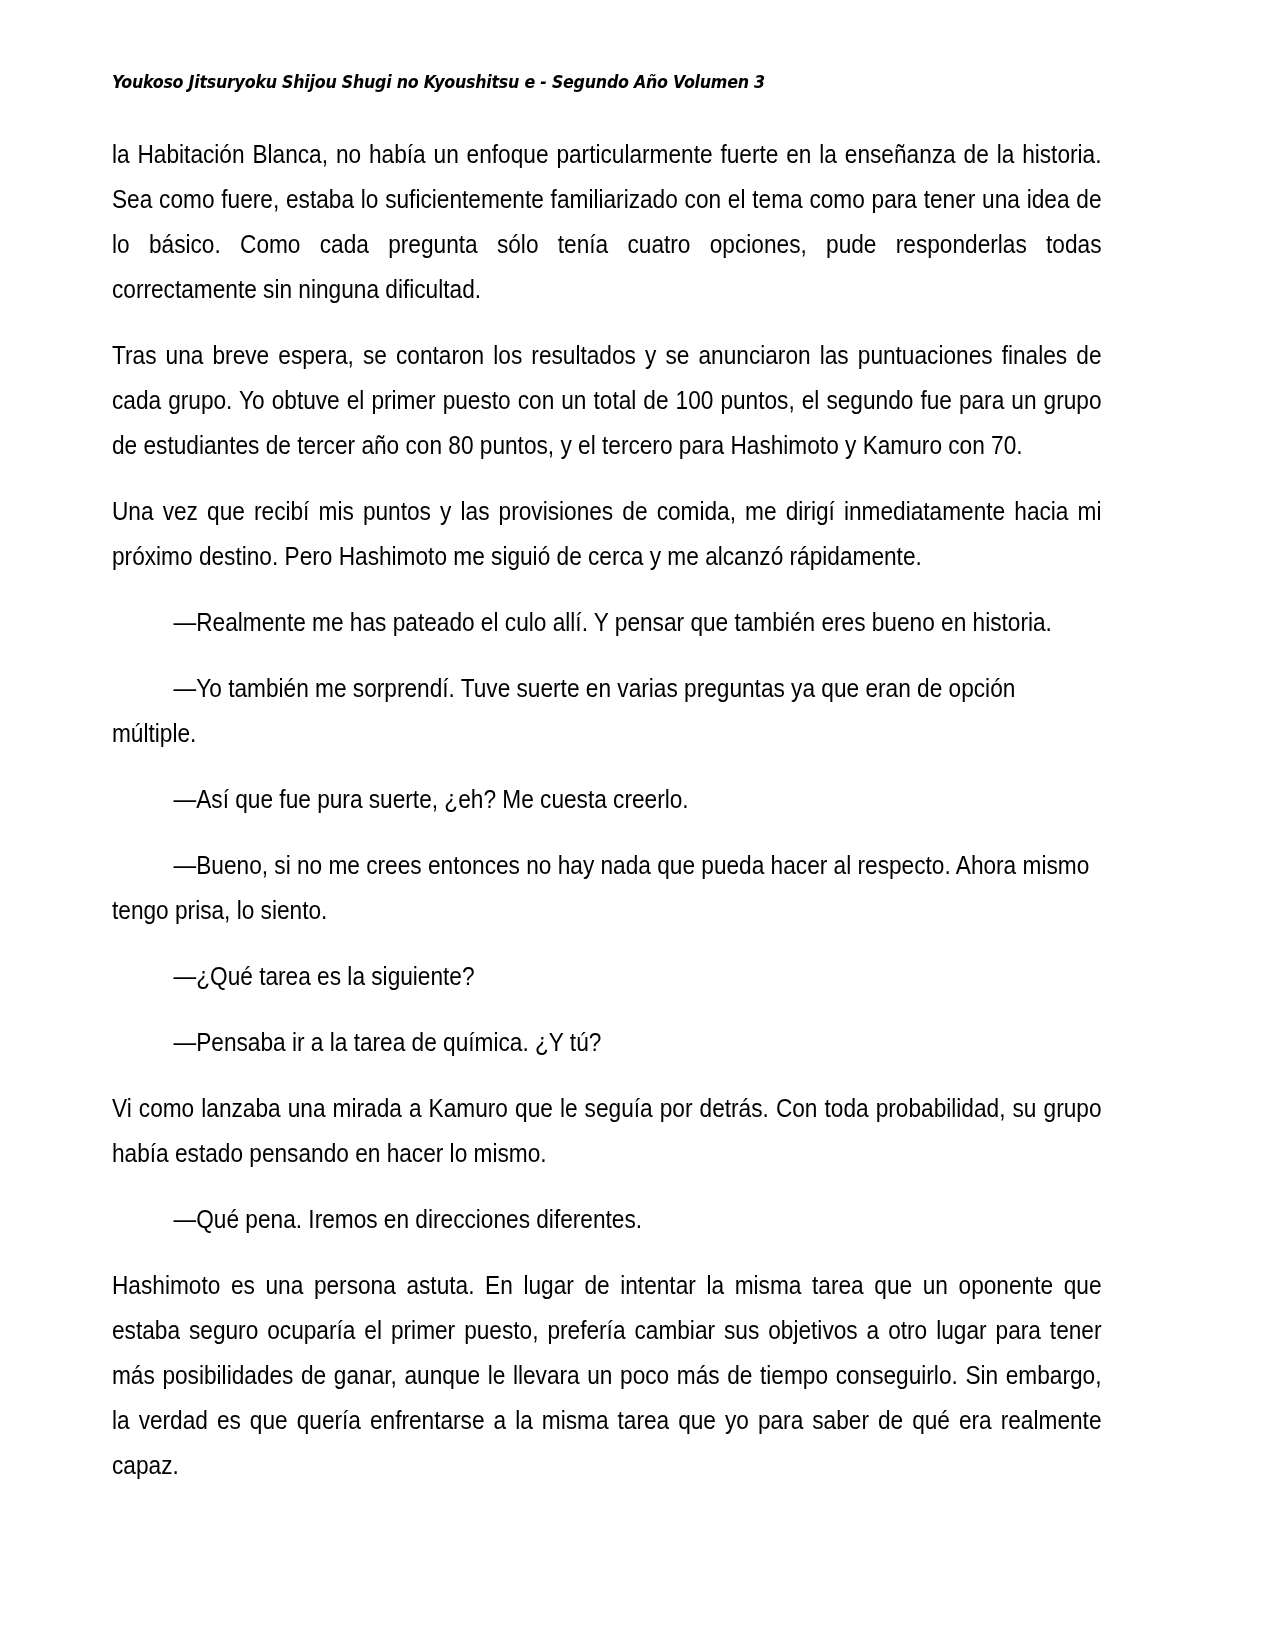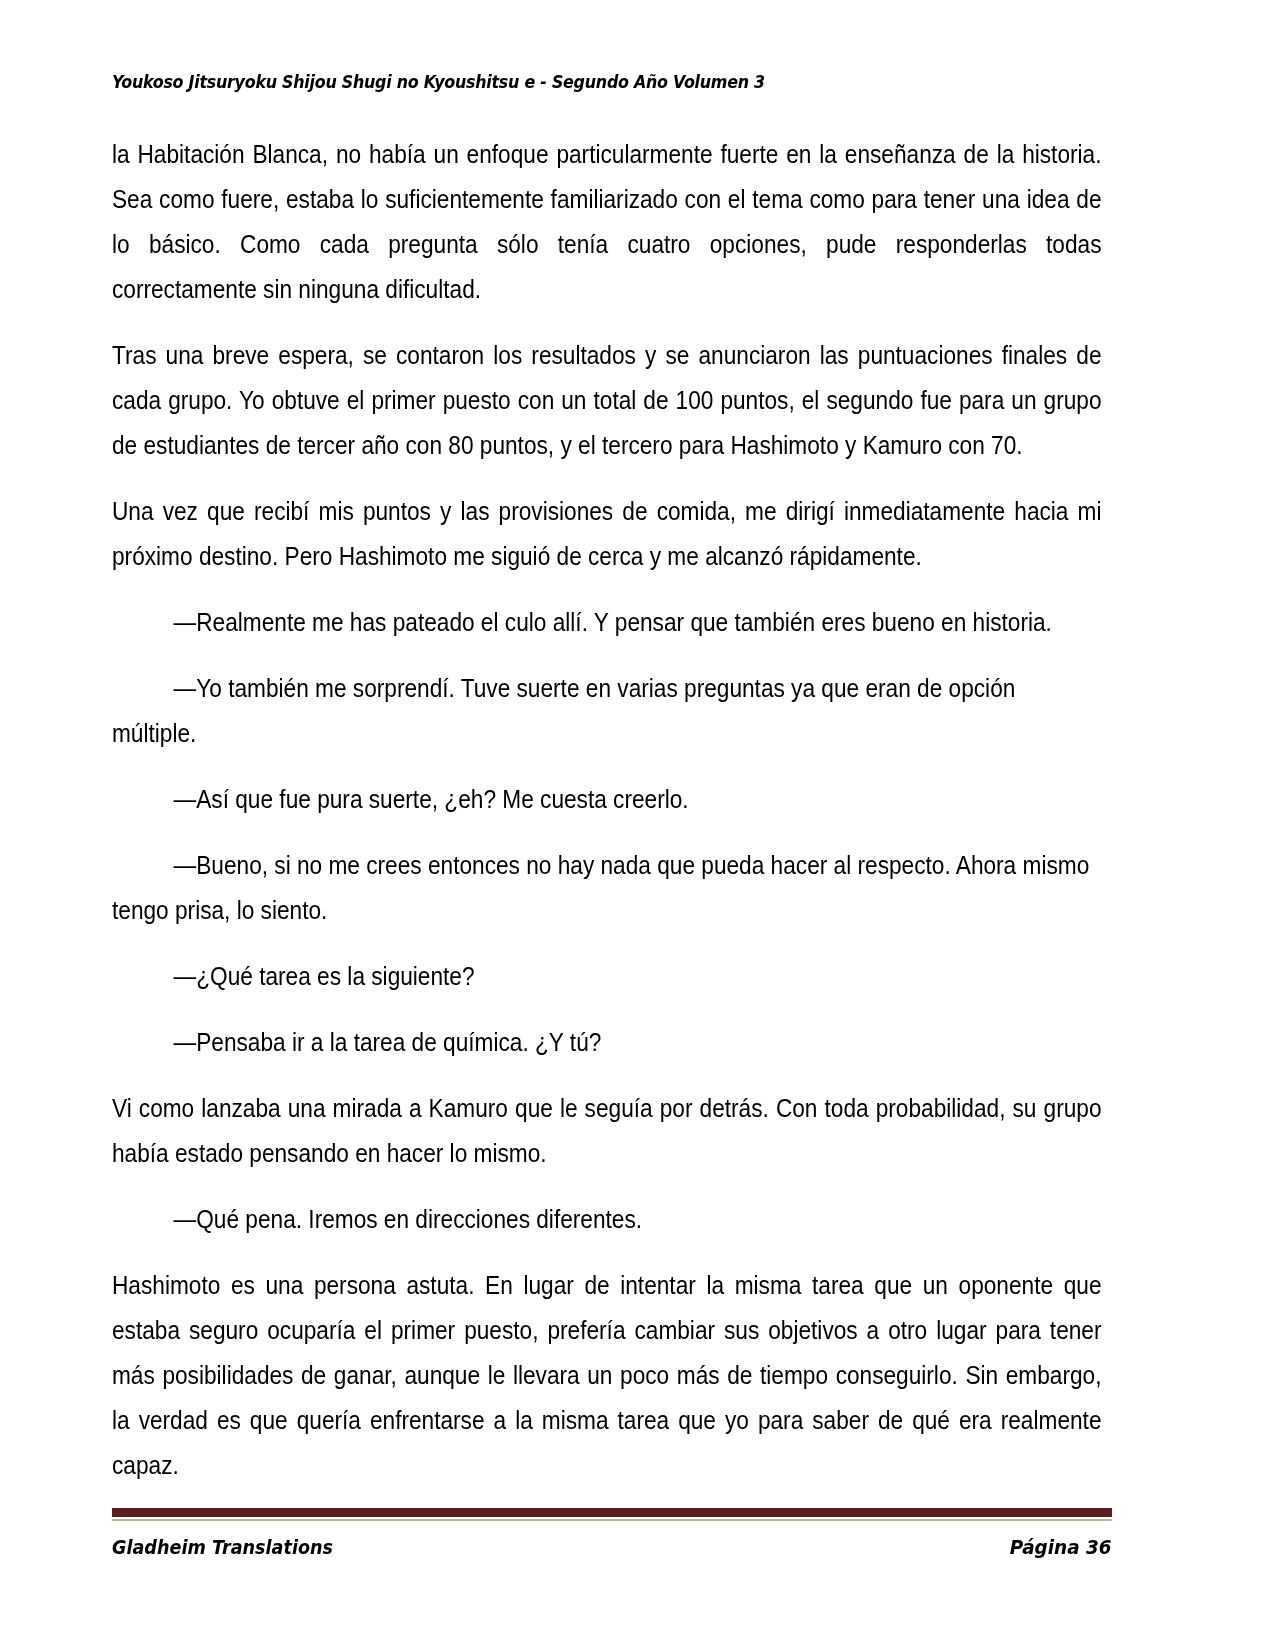--- a/index.html
+++ b/index.html
@@ -138,23 +138,14 @@
       <p class="para dialogue">—Yo también me sorprendí. Tuve suerte en varias preguntas ya que eran de opción múltiple.</p>
       <p class="para dialogue">—Así que fue pura suerte, ¿eh? Me cuesta creerlo.</p>
       <p class="para dialogue">—Bueno, si no me crees entonces no hay nada que pueda hacer al respecto. Ahora mismo tengo prisa, lo siento.</p>
       <p class="para dialogue">—¿Qué tarea es la siguiente?</p>
       <p class="para dialogue">—Pensaba ir a la tarea de química. ¿Y tú?</p>
       <p class="para">Vi como lanzaba una mirada a Kamuro que le seguía por detrás. Con toda probabilidad, su grupo había estado pensando en hacer lo mismo.</p>
       <p class="para dialogue">—Qué pena. Iremos en direcciones diferentes.</p>
       <p class="para last">Hashimoto es una persona astuta. En lugar de intentar la misma tarea que un oponente que estaba seguro ocuparía el primer puesto, prefería cambiar sus objetivos a otro lugar para tener más posibilidades de ganar, aunque le llevara un poco más de tiempo conseguirlo. Sin embargo, la verdad es que quería enfrentarse a la misma tarea que yo para saber de qué era realmente capaz.</p>
     </div>
 
-  <div class="footer">
-    <div class="footer-rule-thick" style="background: rgb(92, 31, 31);"></div>
-    <div class="footer-rule-gap"></div>
-    <div class="footer-rule-thin" style="background: rgb(201, 174, 158);"></div>
-    <div class="footer-row">
-      <div class="footer-left">Gladheim Translations</div>
-      <div class="footer-right">Página 36</div>
-    </div>
-  </div>
 
 </div>
 
 </body></html>

